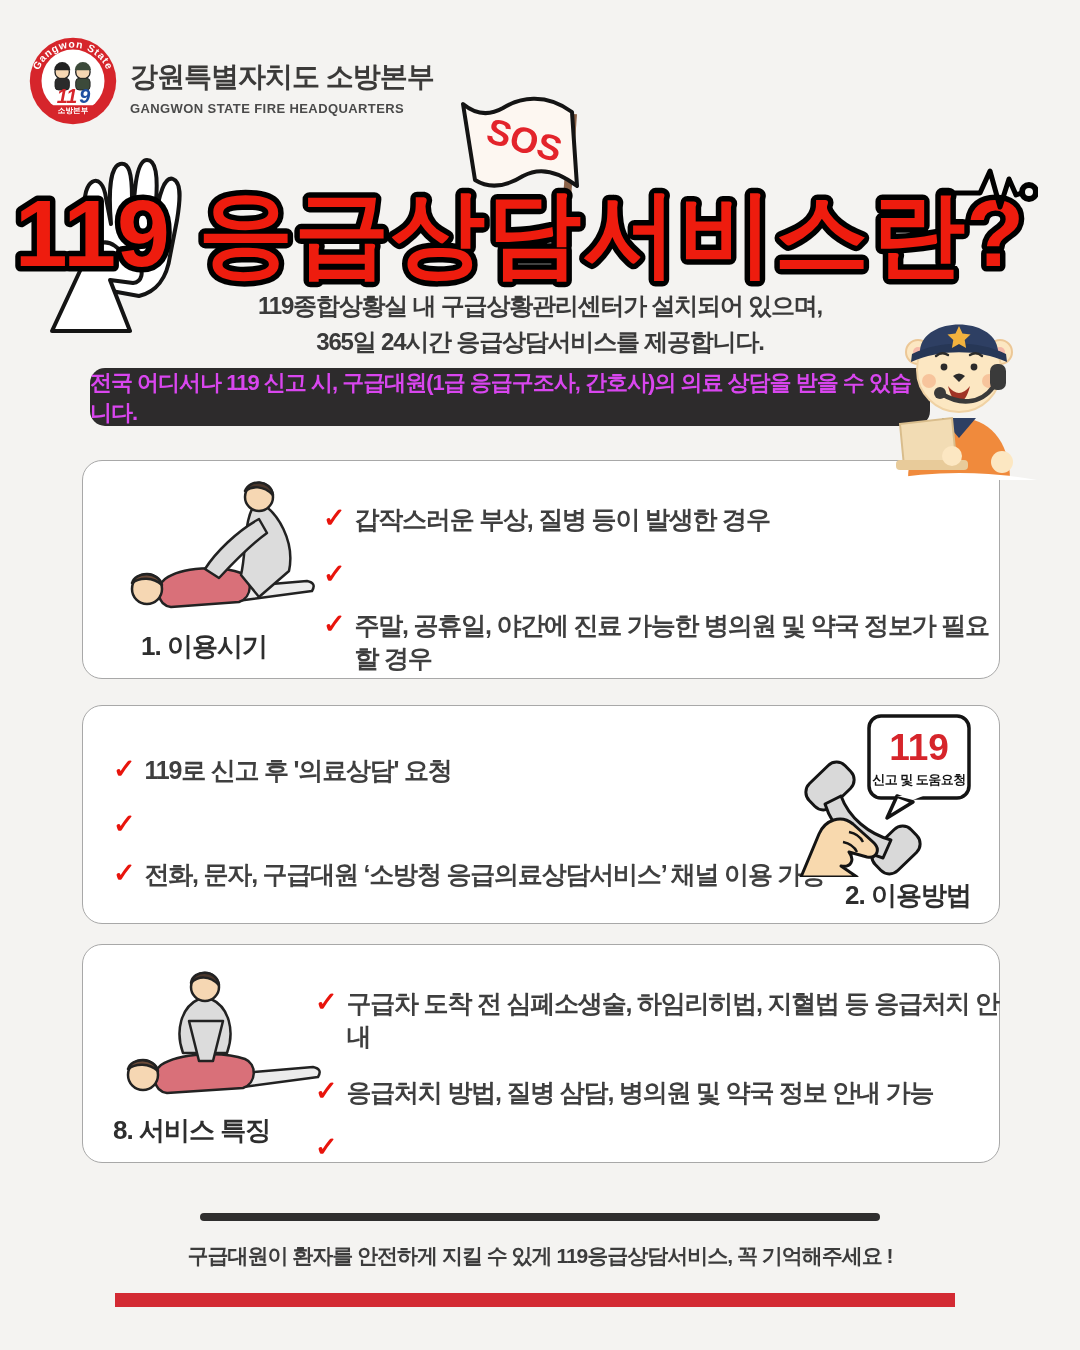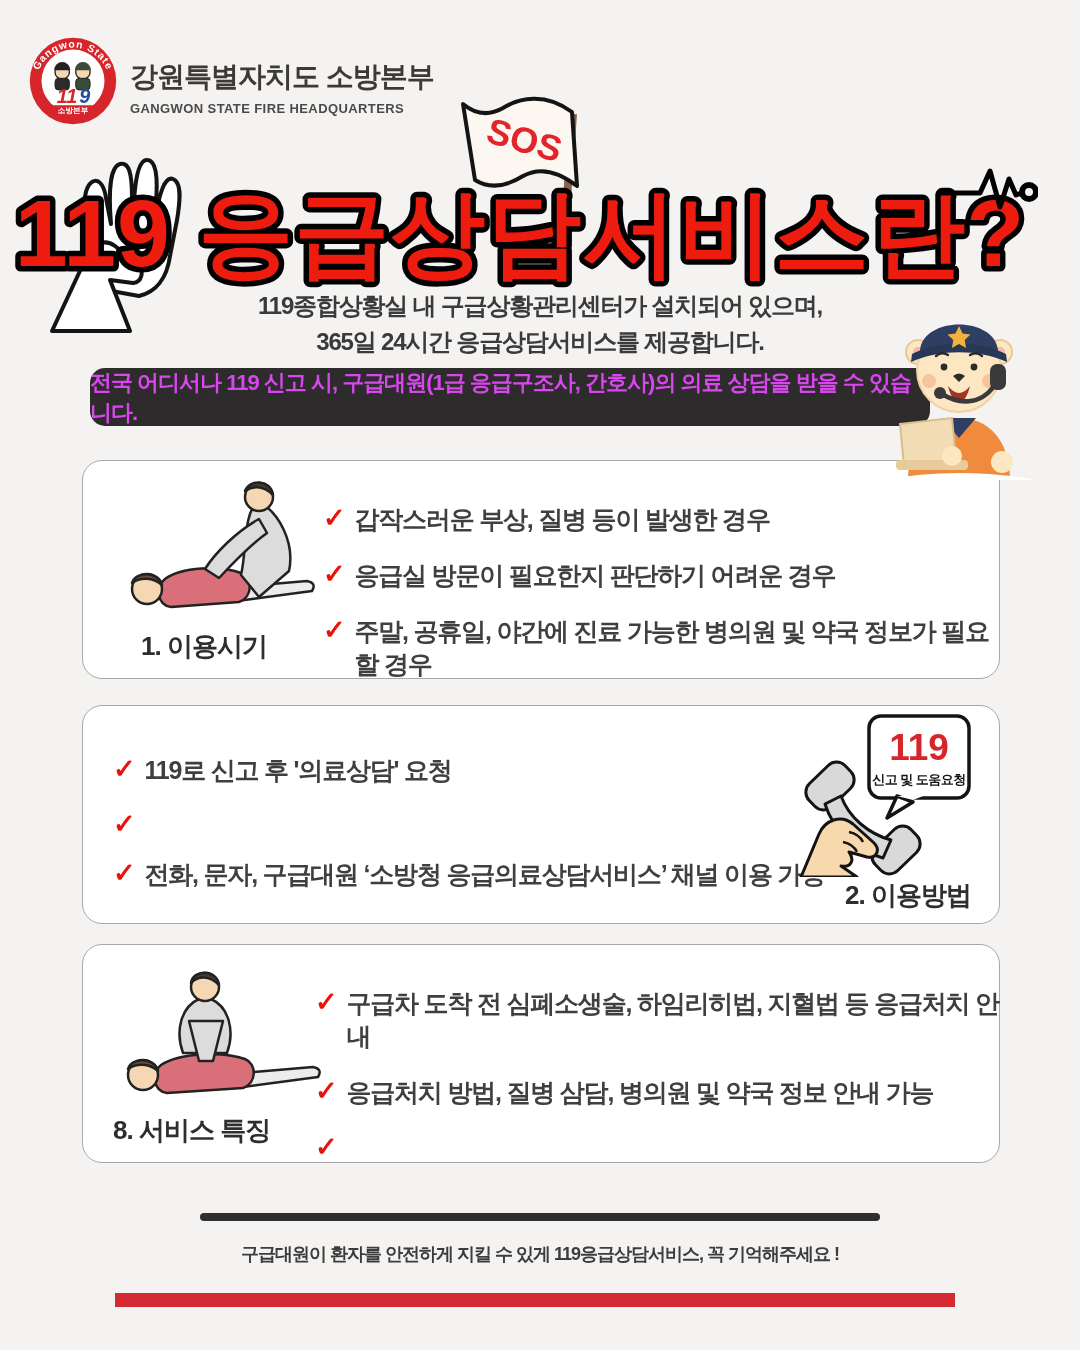--- a/index.html
+++ b/index.html
@@ -42,21 +42,21 @@
   .card1 .card-illu { left:26px; top:14px; width:215px; height:152px; }
   .card1 .card-label { left:58px; top:168px; }
   .card3 .card-illu { left:20px; top:16px; width:225px; height:150px; }
   .card3 .card-label { left:30px; top:168px; }
   .phone-illu { position:absolute; right:22px; top:6px; width:180px; height:165px; }
   .card2 .card-label { right:28px; top:172px; }
   
   .divider { position:absolute; left:200px; top:1213px; width:680px; height:8px;
              background:#2f2e2e; border-radius:5px; }
   .footer-msg { position:absolute; left:0; top:1242px; width:1080px; text-align:center;
-                font-size:18px; font-weight:600; color:#3c3c3c; letter-spacing:-1px; }
+                font-size:21px; font-weight:600; color:#3c3c3c; letter-spacing:-1px; }
   .red-bar { position:absolute; left:115px; top:1293px; width:840px; height:14px; background:#d32a33; }
 </style>
 </head>
 <body>
 
 <div class="poster">
 
   <svg class="logo-badge" viewBox="0 0 100 100">
     <circle cx="50" cy="50" r="48" fill="#d6252b"></circle>
     <circle cx="50" cy="50" r="35" fill="#ffffff"></circle>
@@ -178,21 +178,20 @@
       </g>
     </svg>
     <div class="card-label">1. 이용시기</div>
     <div class="checks">
       <div class="check-item">
         <span class="check-mark">✓</span>
         <span>갑작스러운 부상, 질병 등이  발생한 경우</span>
       </div>
       <div class="check-item">
         <span class="check-mark">✓</span>
-        <span>응급실 방문이 필요한지 판단하기 어려운 경우</span>
       </div>
       <div class="check-item">
         <span class="check-mark">✓</span>
         <span>주말, 공휴일, 야간에 진료 가능한 병의원 및 약국 정보가 필요할 경우</span>
       </div>
     </div>
   </div>
 
   <div class="card card2">
     <div class="checks">

